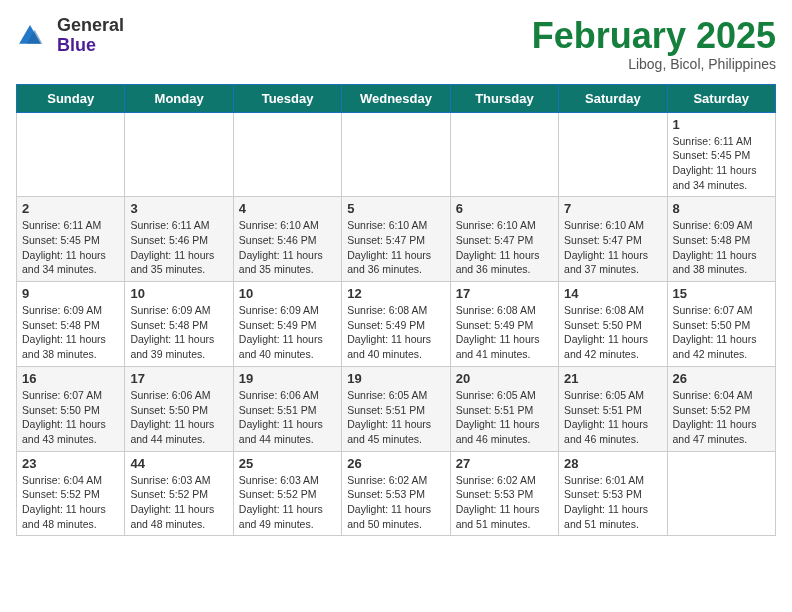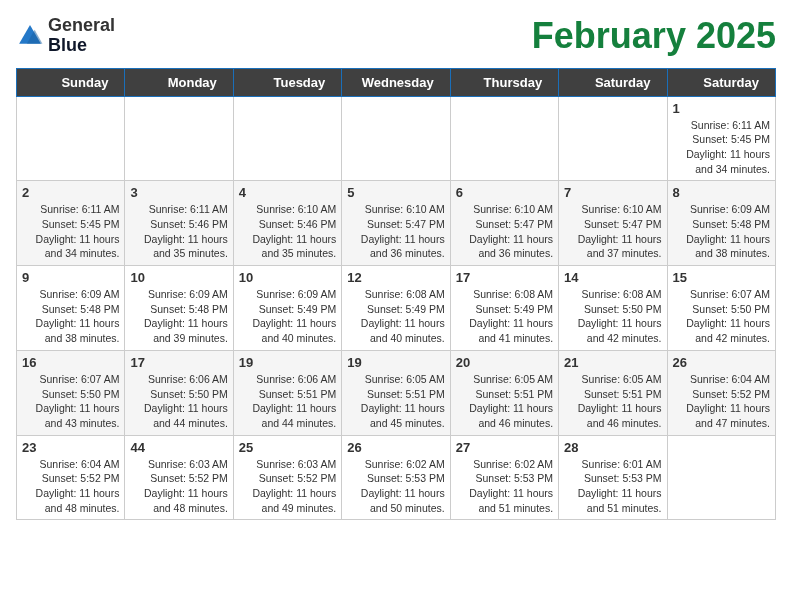--- a/index.html
+++ b/index.html
@@ -12,29 +12,29 @@
     }
     .header {
       display: flex;
       justify-content: space-between;
       align-items: flex-start;
       margin-bottom: 12px;
     }
     .logo {
       display: flex;
       align-items: center;
-      gap: 4px;
+      gap: 13px;
     }
     .logo-text {
       font-size: 18px;
       font-weight: bold;
       line-height: 1.1;
     }
     .logo-general { color: #333; }
-    .logo-blue { color: #0f172a; }
+    .logo-blue { color: #4c1d95; }
     .logo-icon {
       width: 28px;
       height: 28px;
     }
     .title-block {
       text-align: right;
     }
     .month-title {
       font-size: 36px;
       font-weight: bold;
@@ -44,26 +44,26 @@
     .location {
       font-size: 14px;
       color: #555;
     }
     .calendar {
       width: 100%;
       border-collapse: collapse;
       border: 1px solid #ccc;
     }
     .calendar th {
-      background-color: #404040;
+      background-color: #0f766e;
       color: #fff;
       font-size: 13px;
       font-weight: bold;
-      padding: 6px 16px;
-      text-align: right;
+      padding: 6px 4px;
+      text-align: center;
       border: 1px solid #1a6fba;
     }
     .calendar td {
       vertical-align: top;
       border: 1px solid #ccc;
       padding: 4px 5px;
       width: 108px;
       min-height: 80px;
       font-size: 11px;
       color: #333;
@@ -75,21 +75,20 @@
     .day-number {
       font-size: 13px;
       font-weight: bold;
       display: block;
       margin-bottom: 2px;
     }
     .day-info {
       font-size: 10.5px;
       color: #333;
       line-height: 1.4;
-      text-align: right;
     }
     .empty-cell {
       background: #fff !important;
     }
     tr:nth-child(even) .empty-cell {
       background: #f5f5f5 !important;
     }
   </style>
 </head>
 <body>
@@ -100,20 +99,21 @@
       <polygon points="18,4 32,28 4,28" fill="#2478c8"></polygon>
       <polygon points="24,10 34,28 14,28" fill="#1a5fa0" opacity="0.5"></polygon>
     </svg>
     <div class="logo-text">
       <div class="logo-general">General</div>
       <div class="logo-blue">Blue</div>
     </div>
   </div>
   <div class="title-block">
     <div class="month-title">February 2025</div>
+    <div class="location">Libog, Bicol, Philippines</div>
   </div>
 </div>
 
 <table class="calendar">
   <thead>
     <tr>
     <th>Sunday</th>
         <th>Monday</th>
         <th>Tuesday</th>
         <th>Wednesday</th>

